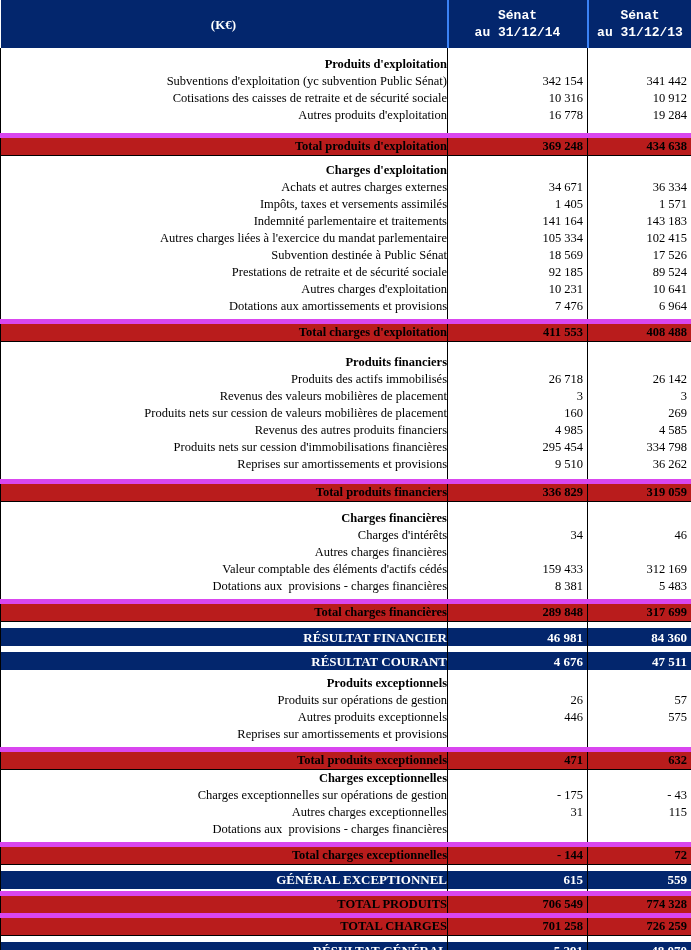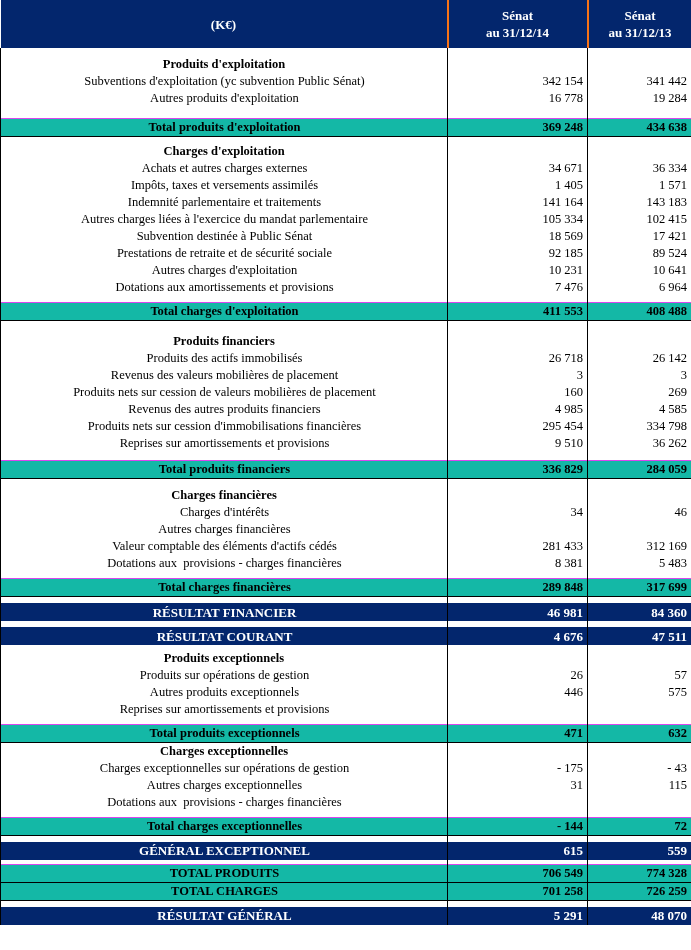--- a/index.html
+++ b/index.html
@@ -21,51 +21,51 @@
   thead th {
     height: 48px;
     background: #03266d;
     color: #ffffff;
     font-weight: bold;
     font-size: 13px;
     line-height: 17px;
     text-align: center;
     vertical-align: middle;
   }
-  thead th.sep { border-left: 2px solid #f97316; }
+  thead th.sep { border-left: 2px solid #3b82f6; font-family: Liberation Mono, monospace; }
 
   tbody td {
     border-right: 1px solid #000000;
     font-size: 12.5px;
     line-height: 17px;
     height: 17px;
     vertical-align: middle;
     overflow: hidden;
   }
   tbody td:first-child { border-left: 1px solid #000000; }
 
   td.c-label {
-    text-align: center;
+    text-align: right;
     padding-left: 1px;
     white-space: pre;
   }
   td.c-num {
     text-align: right;
     padding-right: 4px;
     white-space: nowrap;
   }
 
   tr.row-section td.c-label {
     font-weight: bold;
     padding-left: 0;
   }
   tr.row-total td {
-    background: #14b8a6;
+    background: #b91c1c;
     font-weight: bold;
-    border-top: 1px solid #d946ef;
+    border-top: 5px solid #d946ef;
     border-bottom: 1px solid #000000;
   }
   tr.row-result td {
     background: #03266d;
     color: #ffffff;
     font-weight: bold;
     font-size: 13px;
     height: 18px;
   }
   tr.row-spacer td { height: 6px; }
@@ -104,20 +104,25 @@
         <td class="c-label">Produits d'exploitation</td>
         <td class="c-num"></td>
         <td class="c-num"></td>
       </tr>
       <tr class="row-item">
         <td class="c-label">Subventions d'exploitation (yc subvention Public Sénat)</td>
         <td class="c-num">342 154</td>
         <td class="c-num">341 442</td>
       </tr>
       <tr class="row-item">
+        <td class="c-label">Cotisations des caisses de retraite et de sécurité sociale</td>
+        <td class="c-num">10 316</td>
+        <td class="c-num">10 912</td>
+      </tr>
+      <tr class="row-item">
         <td class="c-label">Autres produits d'exploitation</td>
         <td class="c-num">16 778</td>
         <td class="c-num">19 284</td>
       </tr>
       <tr class="row-spacer">
         <td style="height: 11px;"></td>
         <td style="height: 11px;"></td>
         <td style="height: 11px;"></td>
       </tr>
       <tr class="row-total">
@@ -151,21 +156,21 @@
         <td class="c-num">143 183</td>
       </tr>
       <tr class="row-item">
         <td class="c-label">Autres charges liées à l'exercice du mandat parlementaire</td>
         <td class="c-num">105 334</td>
         <td class="c-num">102 415</td>
       </tr>
       <tr class="row-item">
         <td class="c-label">Subvention destinée à Public Sénat</td>
         <td class="c-num">18 569</td>
-        <td class="c-num">17 421</td>
+        <td class="c-num">17 526</td>
       </tr>
       <tr class="row-item">
         <td class="c-label">Prestations de retraite et de sécurité sociale</td>
         <td class="c-num">92 185</td>
         <td class="c-num">89 524</td>
       </tr>
       <tr class="row-item">
         <td class="c-label">Autres charges d'exploitation</td>
         <td class="c-num">10 231</td>
         <td class="c-num">10 641</td>
@@ -231,21 +236,21 @@
         <td class="c-num">36 262</td>
       </tr>
       <tr class="row-spacer">
         <td style="height: 8px;"></td>
         <td style="height: 8px;"></td>
         <td style="height: 8px;"></td>
       </tr>
       <tr class="row-total">
         <td class="c-label">Total produits financiers</td>
         <td class="c-num">336 829</td>
-        <td class="c-num">284 059</td>
+        <td class="c-num">319 059</td>
       </tr>
       <tr class="row-spacer">
         <td style="height: 9px;"></td>
         <td style="height: 9px;"></td>
         <td style="height: 9px;"></td>
       </tr>
       <tr class="row-section">
         <td class="c-label">Charges financières</td>
         <td class="c-num"></td>
         <td class="c-num"></td>
@@ -255,21 +260,21 @@
         <td class="c-num">34</td>
         <td class="c-num">46</td>
       </tr>
       <tr class="row-item">
         <td class="c-label">Autres charges financières</td>
         <td class="c-num"></td>
         <td class="c-num"></td>
       </tr>
       <tr class="row-item">
         <td class="c-label">Valeur comptable des éléments d'actifs cédés</td>
-        <td class="c-num">281 433</td>
+        <td class="c-num">159 433</td>
         <td class="c-num">312 169</td>
       </tr>
       <tr class="row-item">
         <td class="c-label">Dotations aux  provisions - charges financières</td>
         <td class="c-num">8 381</td>
         <td class="c-num">5 483</td>
       </tr>
       <tr class="row-spacer">
         <td style="height: 6px;"></td>
         <td style="height: 6px;"></td>

